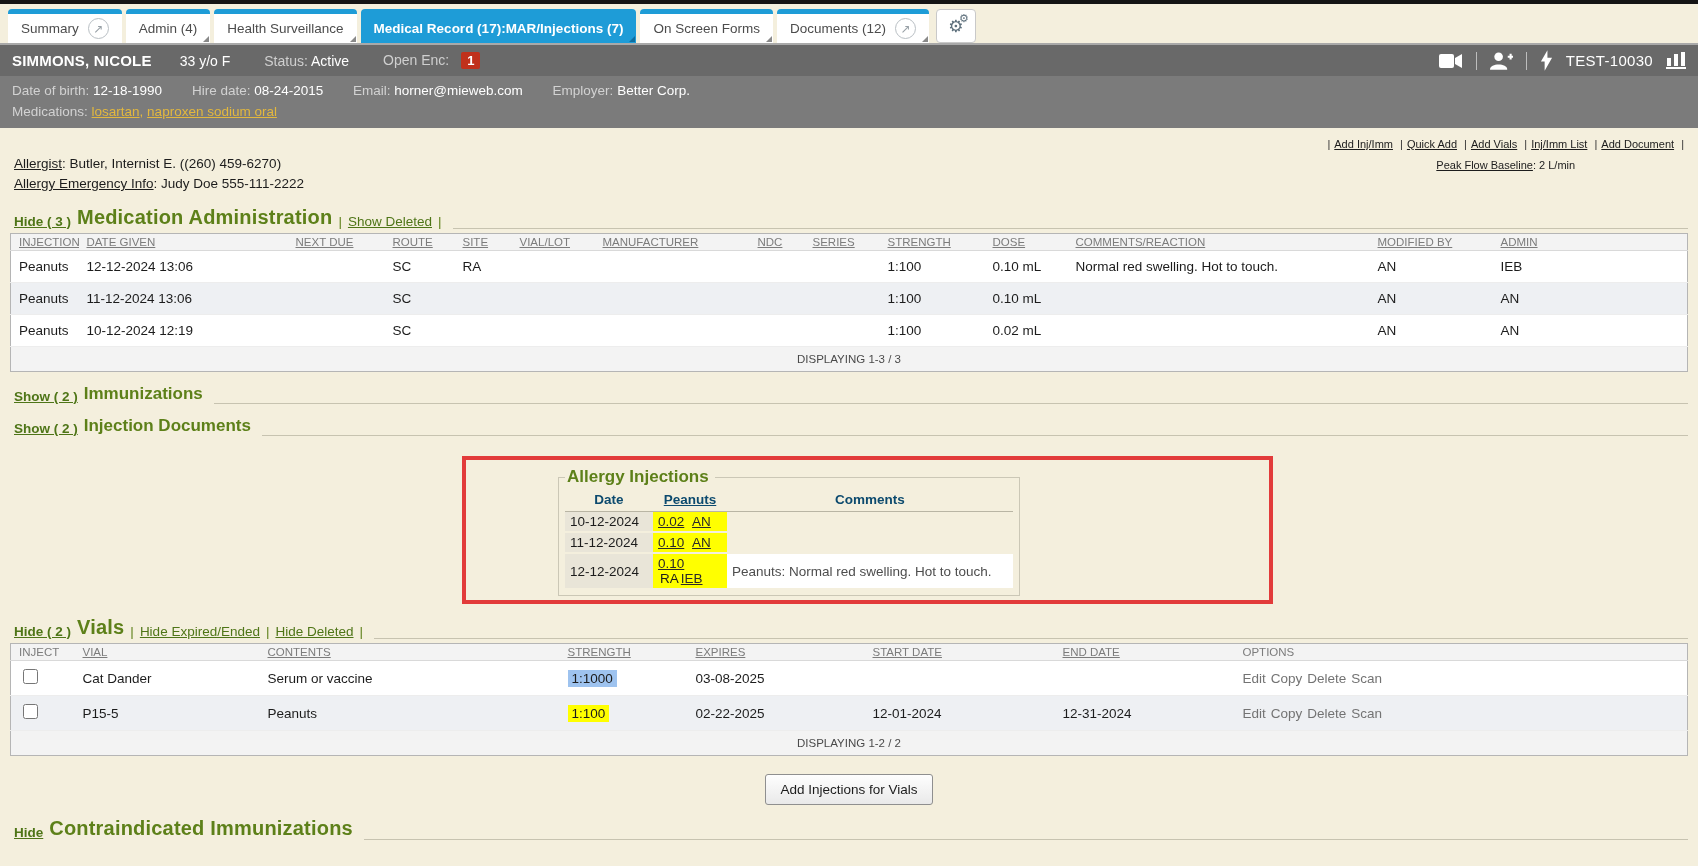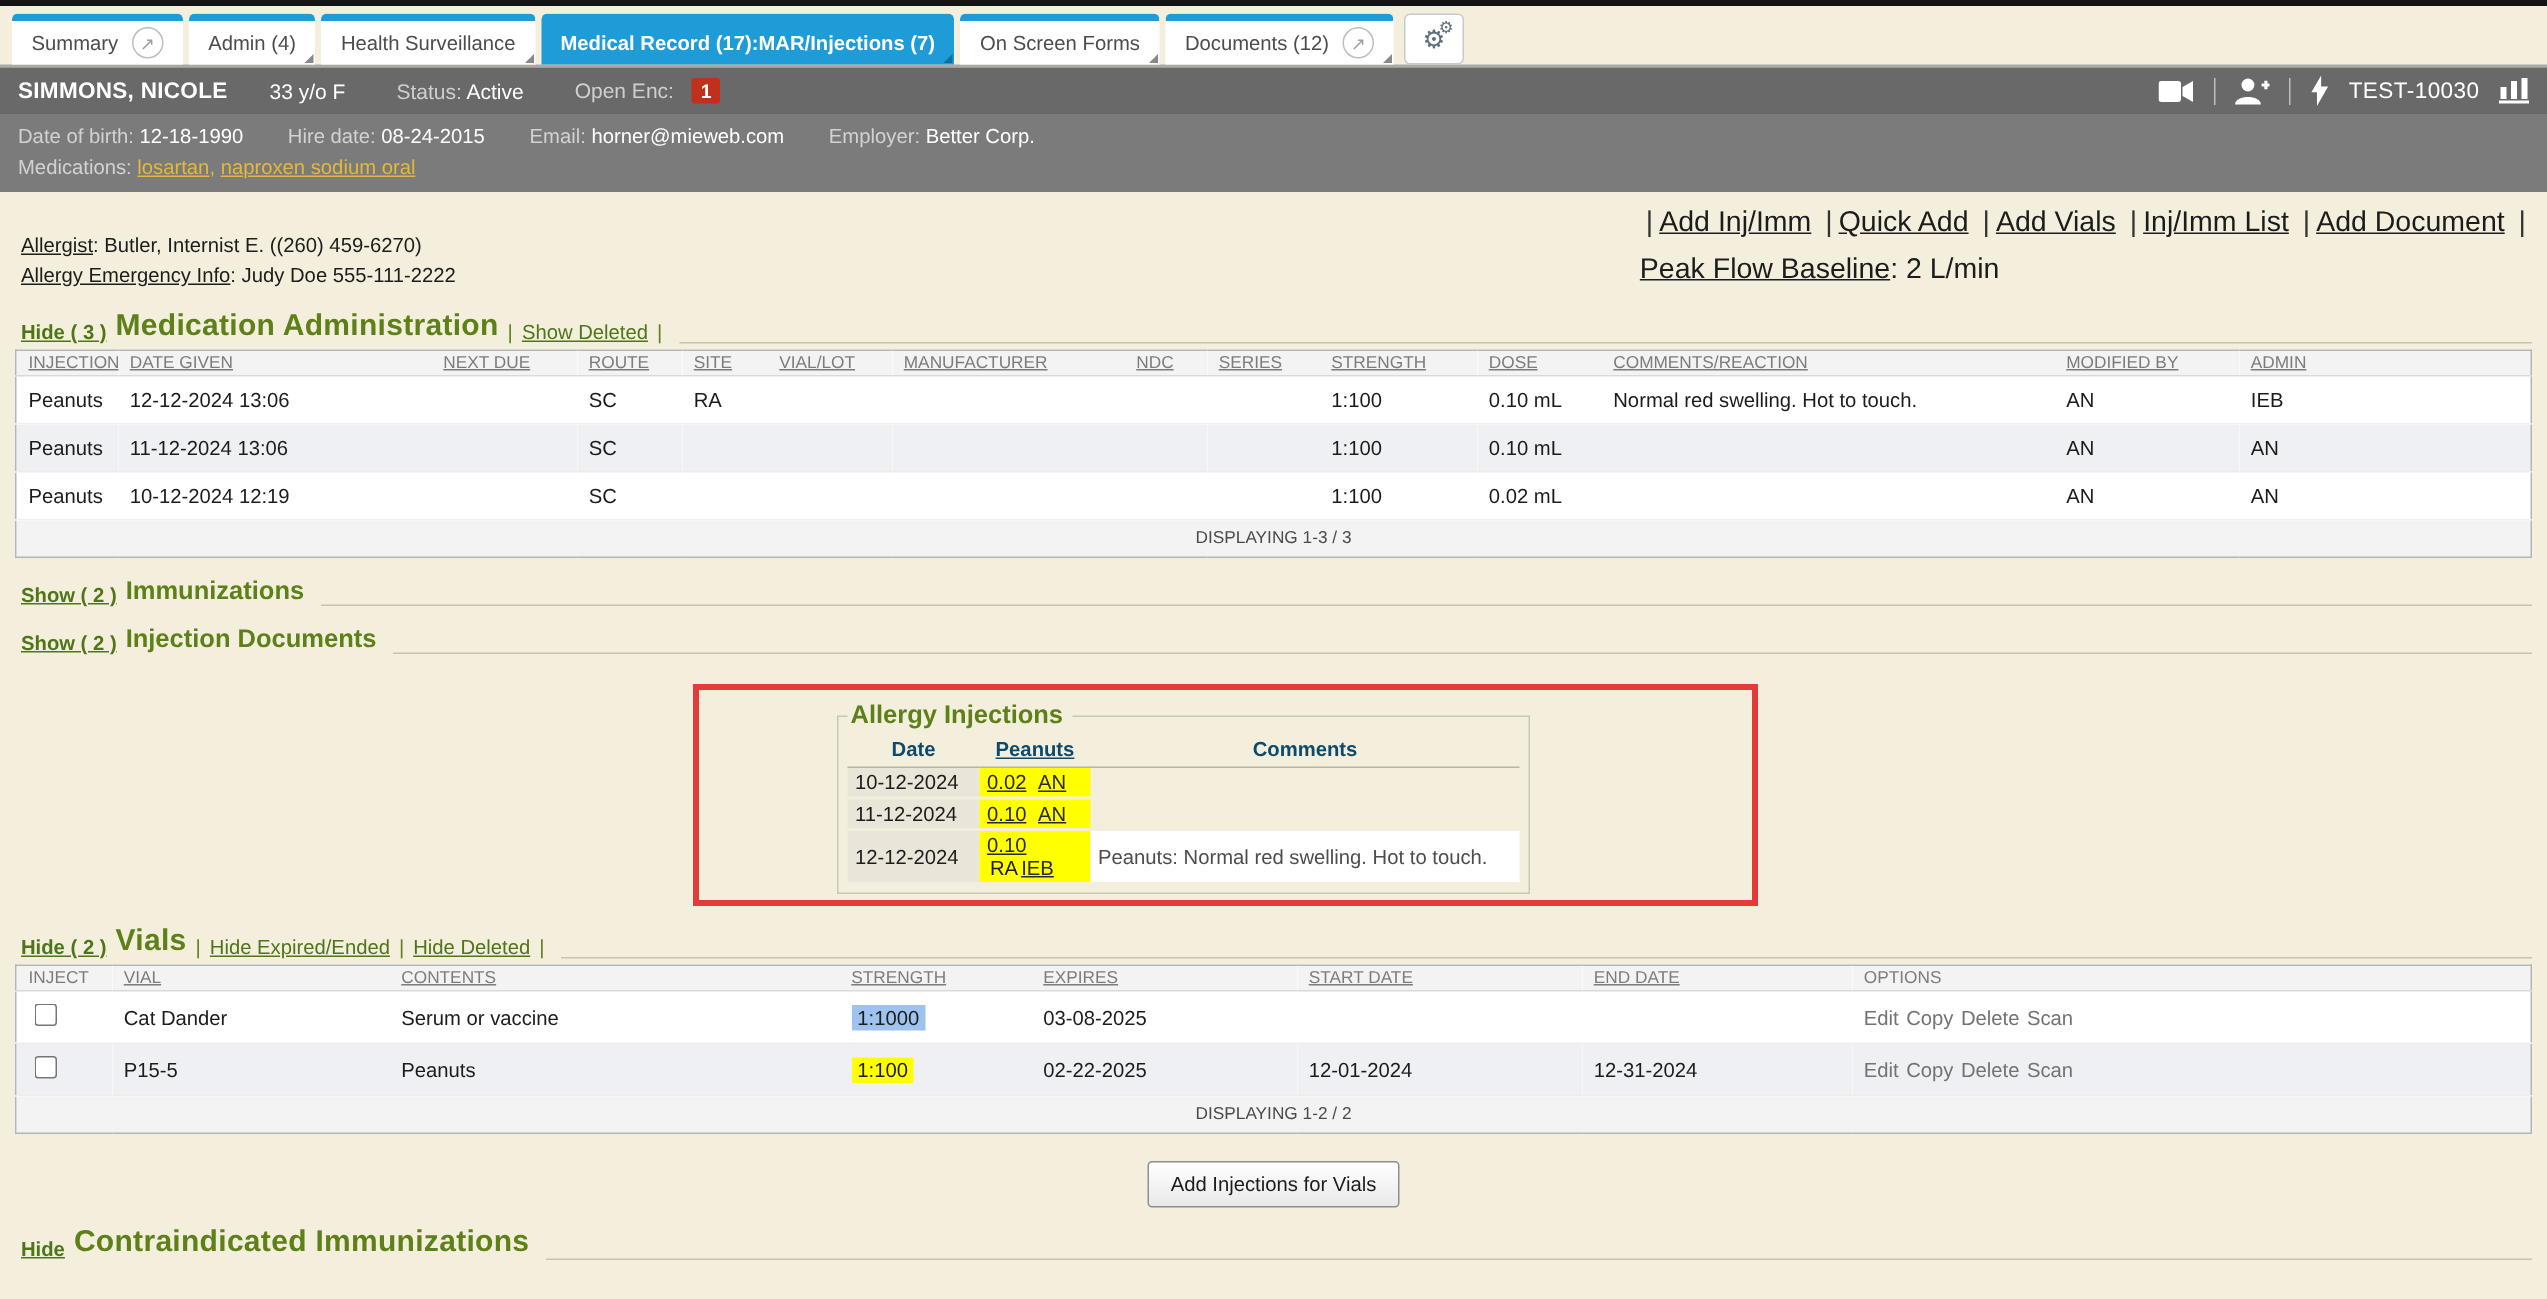--- a/index.html
+++ b/index.html
@@ -64,21 +64,21 @@
   .ph2 { background:#7b7b7b; color:#fff; padding:7px 12px 9px; font-size:13.5px; }
   .ph2 .lbl { color:#d2d2d2; }
   .ph2 .line { margin-bottom:6px; }
   .ph2 .grp { margin-right:26px; }
   .med-link { color:#e3b83e; text-decoration:underline; cursor:pointer; }
   .med-comma { color:#e3b83e; }
   
   .content { padding:10px 10px 0; }
   .info-row { display:flex; align-items:flex-start; }
   .left-col { flex:1; padding:16px 0 0 4px; font-size:13.5px; line-height:20px; }
-  .right-col { text-align:left; font-size:19px; }
+  .right-col { text-align:center; font-size:11px; }
   a.dark-link { color:#1c1c1c; text-decoration:underline; cursor:pointer; }
   .pipe-d { color:#333; margin:0 4px; }
   .peak-row { margin-top:9px; }
   
   .sec {
     display:flex; align-items:flex-end; gap:6px;
     margin:12px 0 4px 4px; white-space:nowrap;
   }
   .sec .toggle { color:#4e7517; font-weight:bold; font-size:13.5px; text-decoration:underline; cursor:pointer; }
   .sec .title  { color:#5d8019; font-weight:bold; font-size:20px; letter-spacing:.2px; }
@@ -102,21 +102,21 @@
   .grid tr.alt td { background:#eef0f3; }
   .grid td.foot {
     background:#f3f3f3; text-align:center; color:#4a4a4a;
     font-size:11.5px; padding:6px; border-bottom:none;
   }
   .hl-blue  { background:#9ec3ef; padding:1px 4px; }
   .hl-yellow{ background:#ffff00; padding:1px 4px; }
   .opt-link { color:#737373; margin-right:5px; cursor:pointer; }
   
   .red-box {
-    margin:20px 0 0 452px; width:710px; height:148px;
+    margin:20px 0 0 452px; width:811px; height:148px;
     border:4px solid #e23b3a;
   }
   .ai-fieldset {
     border:1px solid #cbc7b6; width:462px; margin:17px 0 0 92px;
     padding:2px 6px 5px; background:#f4efdd;
   }
   .ai-legend { display:flex; align-items:center; margin-top:-13px; margin-bottom:3px; }
   .ai-legend .t {
     background:#f4efdd; color:#5d8019; font-weight:bold; font-size:17px;
     padding:0 6px 0 2px;

